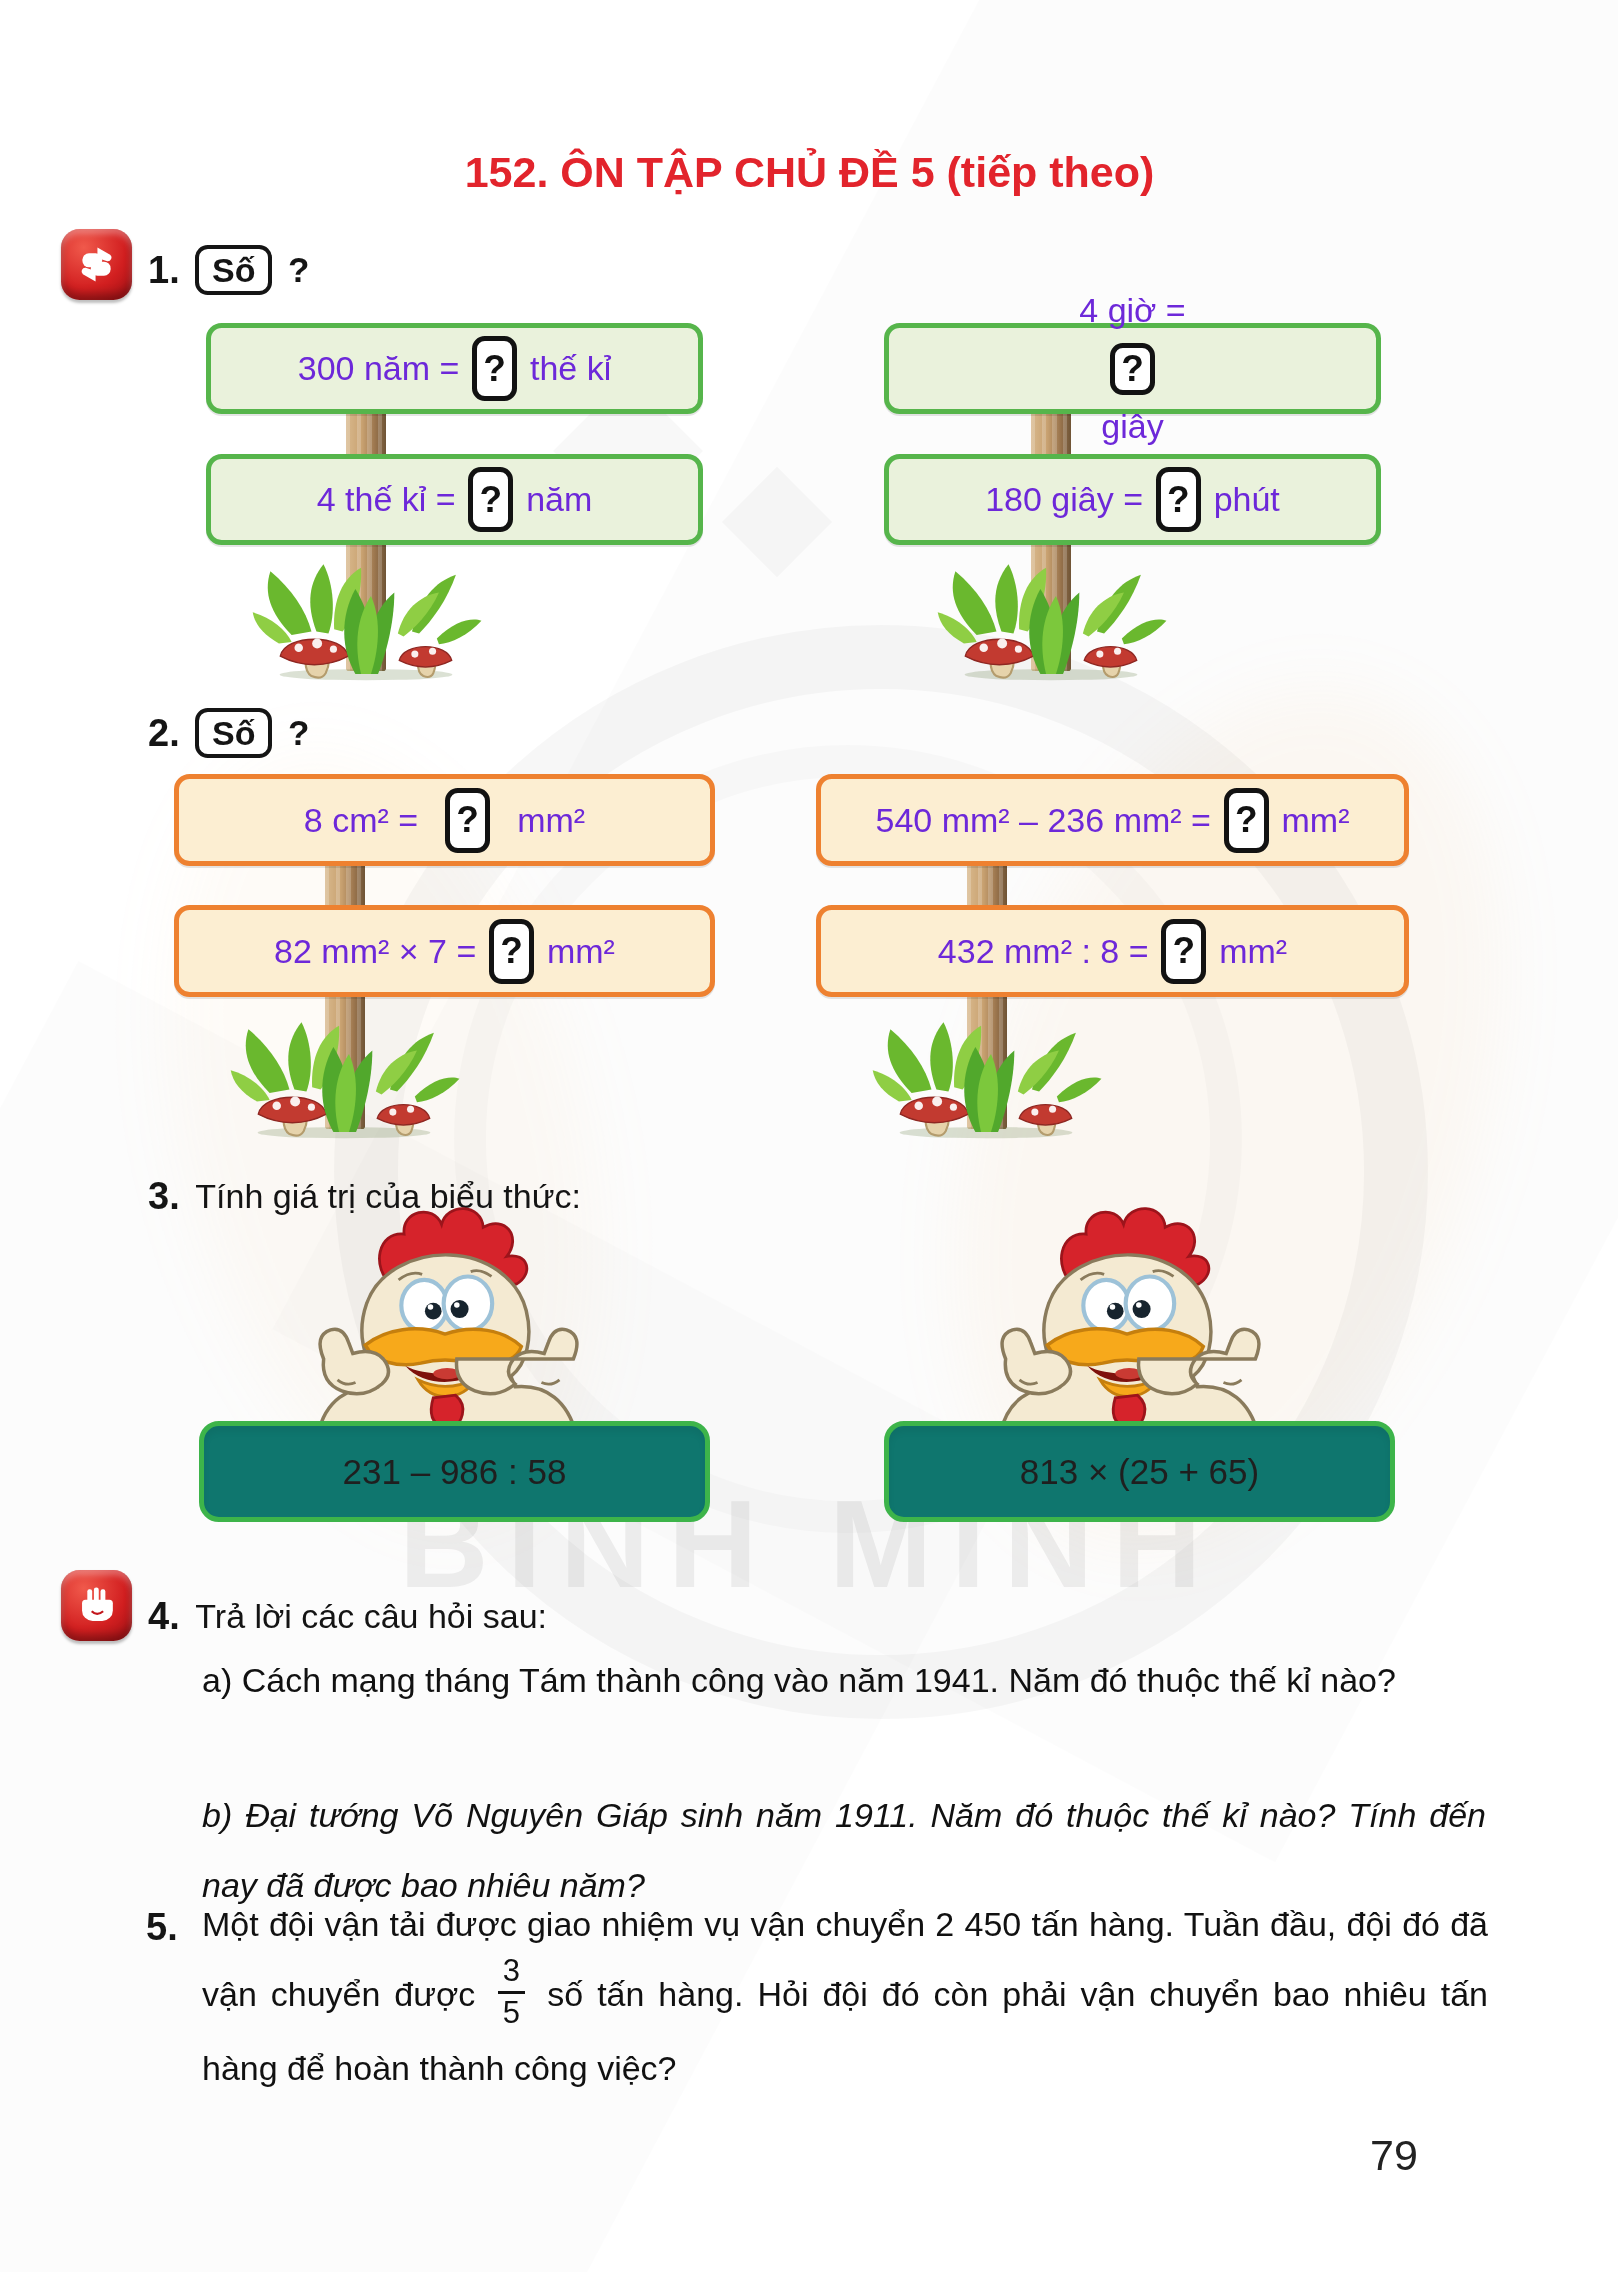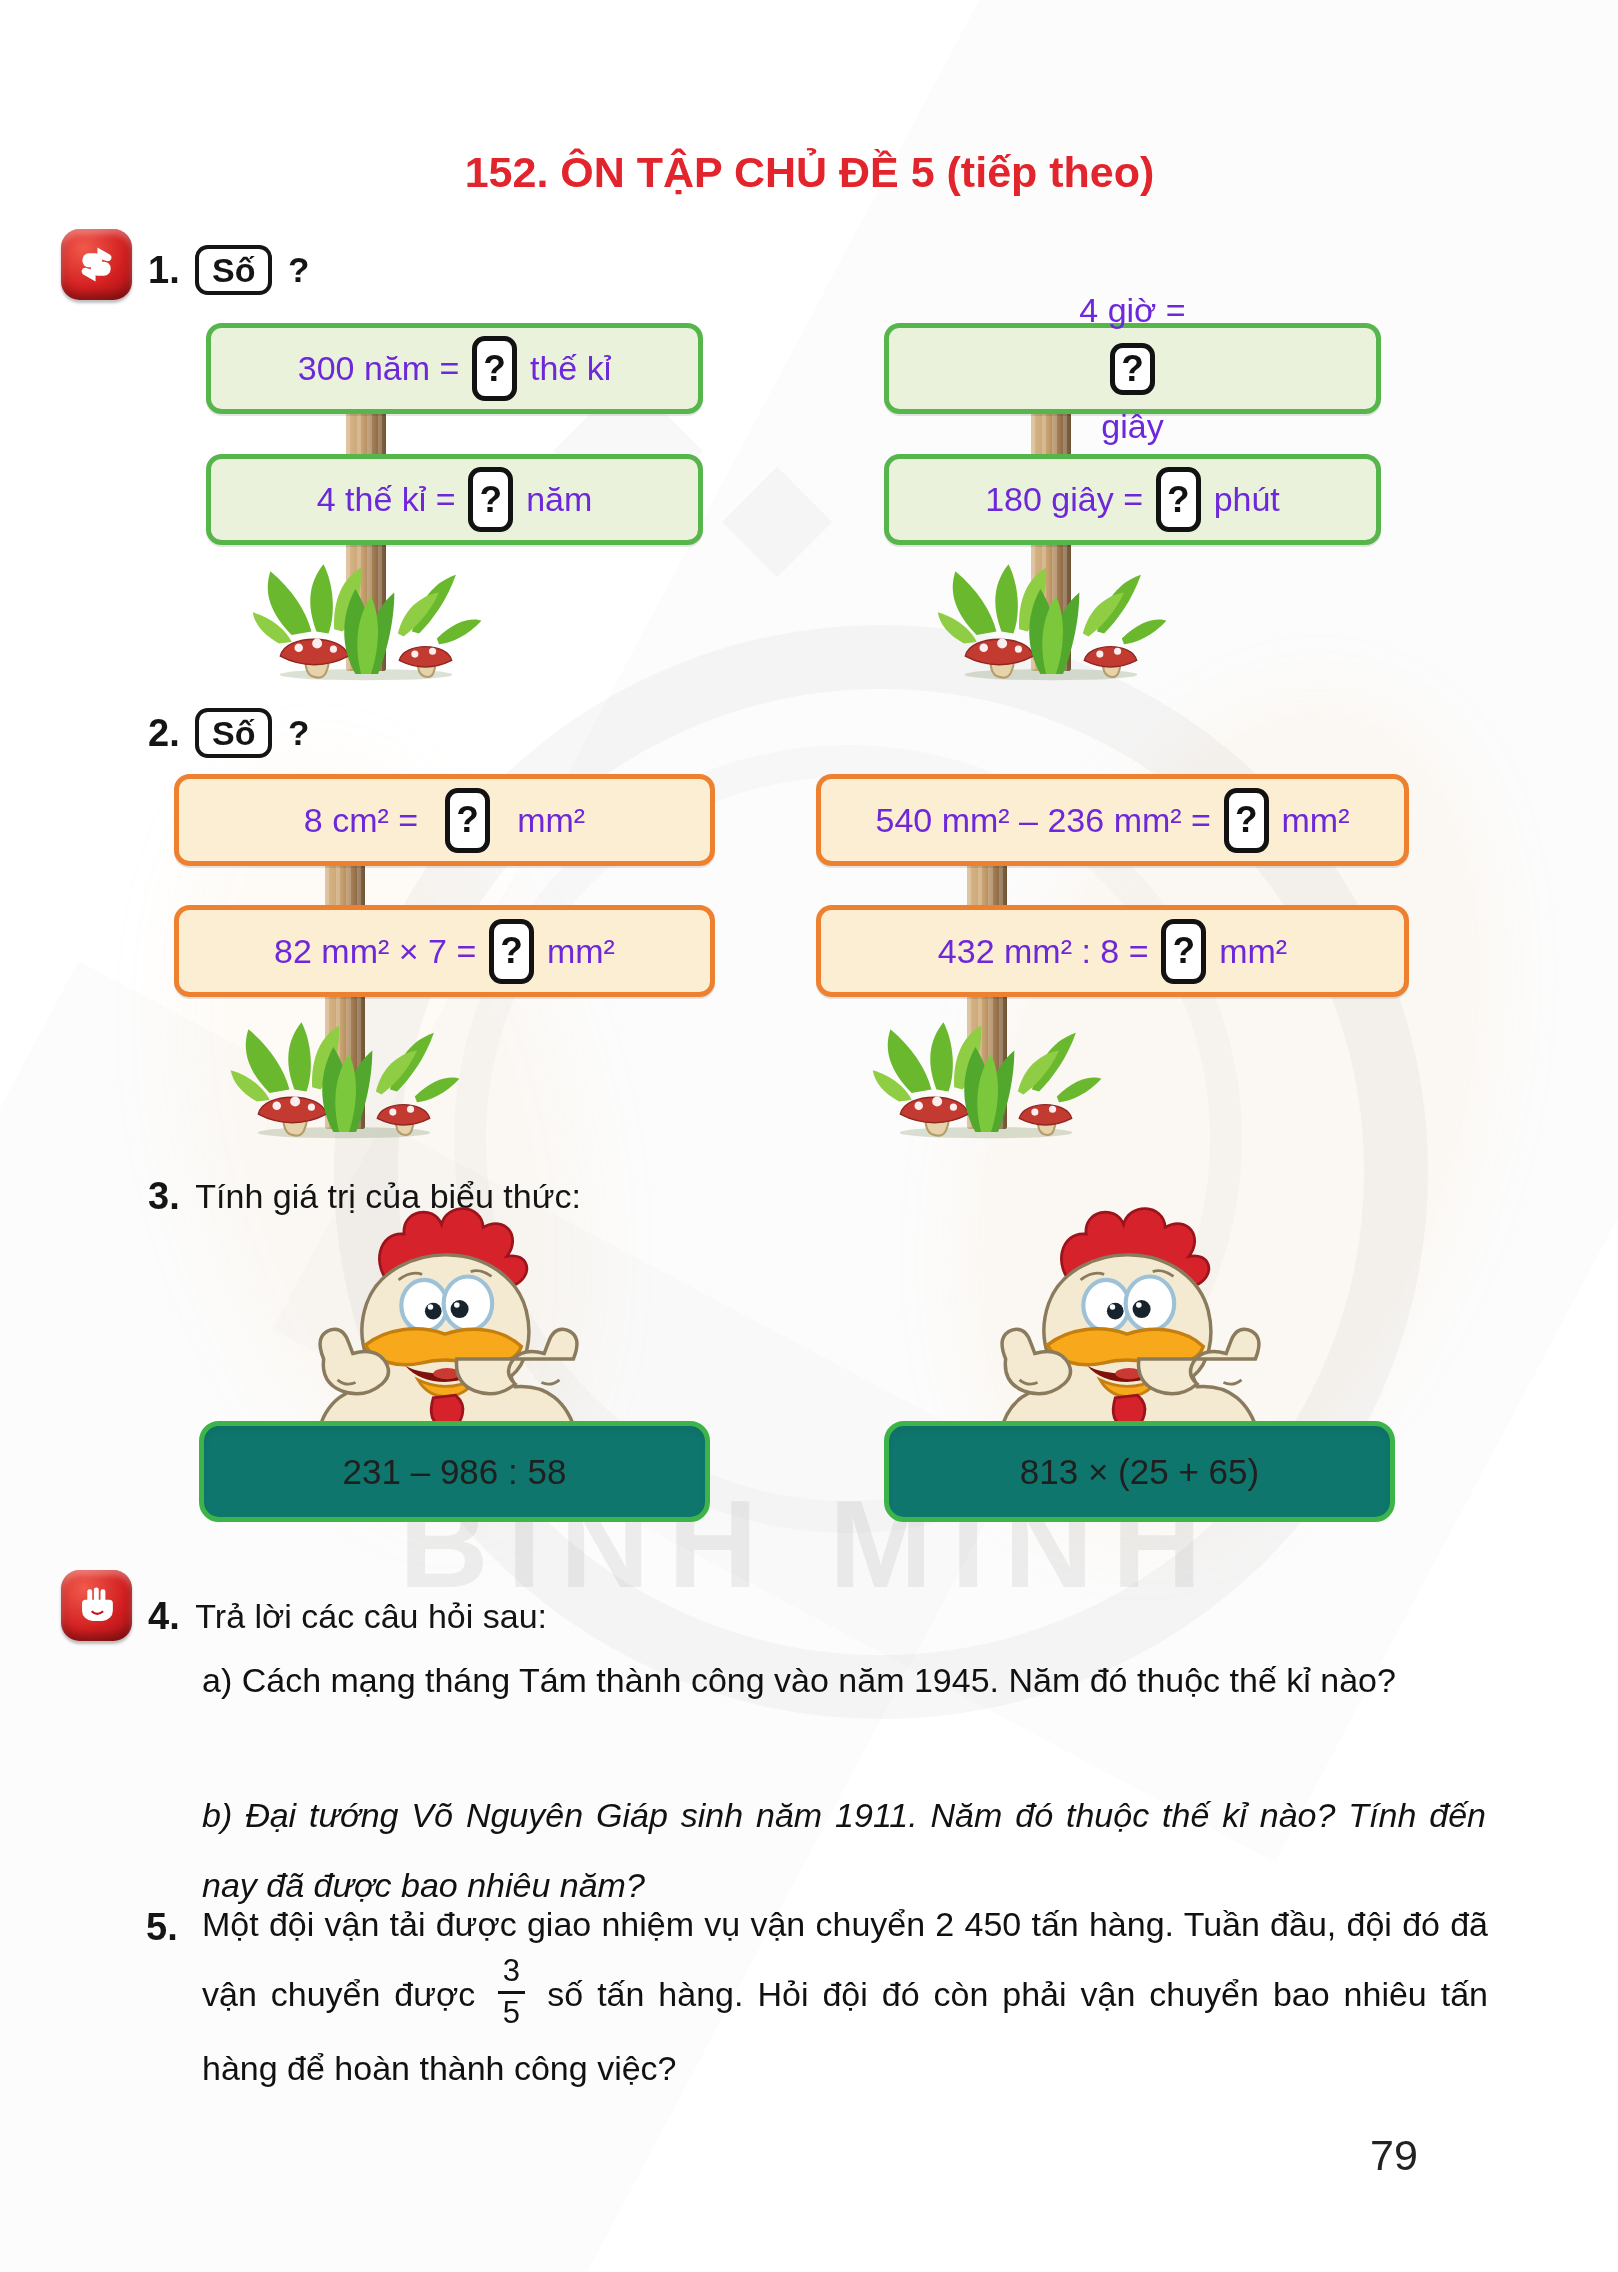--- a/index.html
+++ b/index.html
@@ -271,21 +271,21 @@
         <rect x="58" y="12" width="11" height="28" rx="5"></rect>
         <path d="M24 36 h54 a8 8 0 0 1 8 8 v16 a24 24 0 0 1 -24 24 h-22 a24 24 0 0 1 -24 -24 v-16 a8 8 0 0 1 8 -8 z"></path>
       </g>
       <path d="M38 62 q12 12 26 0" stroke="#c3161c" stroke-width="5" fill="none"></path>
     </svg>
   </div>
   <div class="ex-head" style="left:148px;top:1582px;">
     <span class="exnum">4.</span>
     <span class="ex-label">Trả lời các câu hỏi sau:</span>
   </div>
-  <p class="para" style="top:1646px;">a) Cách mạng tháng Tám thành công vào năm 1945. Năm đó thuộc thế kỉ nào?</p>
+  <p class="para" style="top:1646px;">a) Cách mạng tháng Tám thành công vào năm 1941. Năm đó thuộc thế kỉ nào?</p>
   <p class="para" style="top:1781px;font-style:italic;">b) Đại tướng Võ Nguyên Giáp sinh năm 1911. Năm đó thuộc thế kỉ nào? Tính đến nay đã được bao nhiêu năm?</p>
 
   <span class="p5num">5.</span>
   <p class="para" style="top:1890px;width:1286px;">
     <span>Một đội vận tải được giao nhiệm vụ vận chuyển 2 450 tấn hàng. Tuần đầu, đội đó đã vận chuyển được</span>
     <span class="frac">
         <span>3</span>
         <span class="fbar"></span>
         <span>5</span>
       </span>

